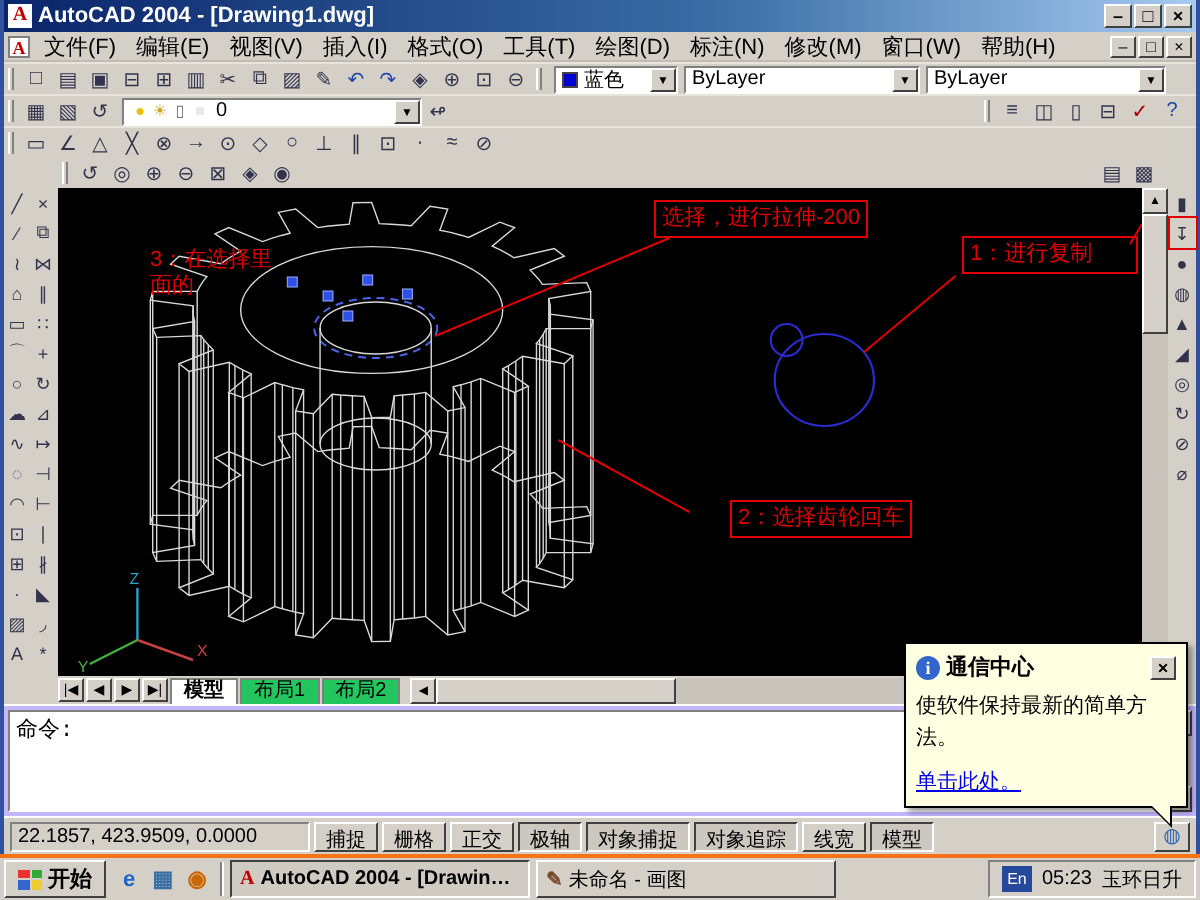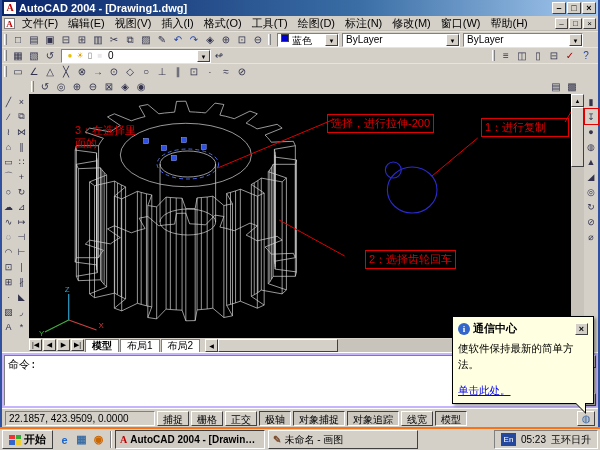--- a/index.html
+++ b/index.html
@@ -15,21 +15,21 @@
   .menubar{height:15px;display:flex;align-items:center;padding:0 2px;flex:0 0 15px;border-bottom:1px solid #c0bcb4;}
   .docicon{width:11px;height:11px;background:#fff;border:1px solid #808080;color:#c00000;font-family:"Liberation Serif",serif;font-weight:bold;font-size:9px;line-height:10px;text-align:center;margin-right:2px;}
   .menu-items{display:flex;flex:1;}
   .mi{padding:1px 5px;white-space:nowrap;}
   .mdibtn{width:13px;height:11px;background:#d4d0c8;border:1px solid;border-color:#fff #404040 #404040 #fff;font-size:8px;line-height:9px;text-align:center;margin-left:1px;}
   
   .tbrow{height:16px;display:flex;align-items:center;flex:0 0 16px;border-top:1px solid #e8e4dc;overflow:hidden;}
   .grip{width:3px;height:11px;border-left:1px solid #fff;border-right:1px solid #808080;margin:0 3px 0 2px;flex:0 0 3px;}
   .iconrow{display:flex;align-items:center;}
   .tbi{width:16px;height:14px;display:inline-flex;align-items:center;justify-content:center;font-size:10px;color:#33334d;border:1px solid transparent;}
-  .dd{height:14px;background:#fff;border:1px solid;border-color:#808080 #fff #fff #808080;display:flex;font-size:10px;padding-left:3px;margin-left:3px;white-space:nowrap;overflow:hidden;}
+  .dd{height:14px;background:#fff;border:1px solid;border-color:#808080 #fff #fff #808080;display:flex;align-items:center;font-size:10px;padding-left:3px;margin-left:3px;white-space:nowrap;overflow:hidden;}
   .ddarrow{margin-left:auto;width:13px;height:12px;background:#d4d0c8;border:1px solid;border-color:#fff #404040 #404040 #fff;font-size:6px;line-height:12px;text-align:center;flex:0 0 13px;}
   .swatch{width:8px;height:8px;display:inline-block;margin-right:3px;border:1px solid #444;flex:0 0 8px;}
   .mini{width:10px;display:inline-flex;justify-content:center;font-size:8px;}
   .spacer{flex:1;}
   
   .main{flex:0 0 273px;display:flex;min-height:0;}
   .left-dock{width:27px;display:flex;padding-top:15px;flex:0 0 27px;}
   .vtb{width:13px;display:flex;flex-direction:column;align-items:center;}
   .vtbi{width:13px;height:15px;display:flex;align-items:center;justify-content:center;font-size:9px;color:#33334d;}
   .right-dock{width:14px;display:flex;flex-direction:column;align-items:center;padding-top:15px;flex:0 0 14px;}
@@ -51,21 +51,21 @@
   
   .vscroll{width:13px;background:#c8c4bc;display:flex;flex-direction:column;flex:0 0 13px;}
   .hscroll{flex:1;height:13px;background:#c8c4bc;display:flex;align-items:stretch;margin-left:4px;}
   .sbtn2{width:13px;height:13px;background:#d4d0c8;border:1px solid;border-color:#fff #404040 #404040 #fff;font-size:6px;display:flex;align-items:center;justify-content:center;flex:0 0 13px;}
   .vthumb{height:60px;background:#d4d0c8;border:1px solid;border-color:#fff #404040 #404040 #fff;}
   .hthumb{width:120px;background:#d4d0c8;border:1px solid;border-color:#fff #404040 #404040 #fff;}
   .vtrack{flex:1;}
   
   .tabs-row{height:14px;display:flex;align-items:center;flex:0 0 14px;}
   .tnav{width:13px;height:12px;background:#d4d0c8;border:1px solid;border-color:#fff #404040 #404040 #fff;font-size:6px;display:flex;align-items:center;justify-content:center;margin-right:1px;}
-  .tab{height:13px;padding:0 6px;font-size:10px;line-height:12px;background:#ffffff;border:1px solid #808080;border-bottom:none;margin-right:1px;white-space:nowrap;}
+  .tab{height:13px;padding:0 6px;font-size:10px;line-height:12px;background:#22c55e;border:1px solid #808080;border-bottom:none;margin-right:1px;white-space:nowrap;}
   .tab.active{background:#fff;font-weight:bold;}
   
   .command{flex:0 0 56px;display:flex;padding:2px;border-top:1px solid #fff;background:#c4b5fd;}
   .cmd-text{flex:1;background:#fff;border:1px solid;border-color:#808080 #fff #fff #808080;font-family:"Liberation Mono",monospace;font-size:11px;padding:1px 3px;overflow:hidden;}
   .cline{height:15px;white-space:pre;}
   .cmd-scroll{width:13px;display:flex;flex-direction:column;margin-left:1px;background:#c8c4bc;}
   
   .statusbar{flex:0 0 19px;display:flex;align-items:center;gap:2px;padding:0 3px;border-top:1px solid #fff;}
   .coords{width:150px;height:15px;border:1px solid;border-color:#808080 #fff #fff #808080;font-size:10px;padding:1px 3px;white-space:nowrap;overflow:hidden;}
   .sbtn{height:15px;padding:1px 5px;font-size:10px;border:1px solid;border-color:#fff #404040 #404040 #fff;background:#d4d0c8;white-space:nowrap;text-align:right;}
@@ -83,21 +83,21 @@
   .task .ticon{font-weight:bold;font-family:"Liberation Serif",serif;}
   .task .tlabel{overflow:hidden;text-overflow:ellipsis;}
   .tray{margin-left:auto;height:19px;border:1px solid;border-color:#808080 #fff #fff #808080;display:flex;align-items:center;gap:5px;padding:0 6px;font-size:10px;}
   .lang{width:15px;height:13px;background:#26489c;color:#fff;font-size:8px;line-height:13px;text-align:center;}
   
   .balloon{position:absolute;right:6px;bottom:46px;width:142px;background:#ffffe1;border:1px solid #000;padding:4px 5px 5px;font-size:10.5px;z-index:50;box-shadow:2px 2px 3px rgba(0,0,0,.4);}
   .b-title{display:flex;align-items:center;gap:3px;font-weight:bold;font-size:11px;}
   .b-info{width:12px;height:12px;border-radius:50%;background:#3366cc;color:#fff;font-family:"Liberation Serif",serif;font-size:9px;line-height:12px;text-align:center;flex:0 0 12px;}
   .b-close{margin-left:auto;width:13px;height:12px;border:1px solid;border-color:#fff #404040 #404040 #fff;background:#d4d0c8;font-size:9px;line-height:10px;text-align:center;}
   .b-body{margin-top:4px;line-height:16px;}
-  .b-link{color:#0000ee;text-decoration:underline;margin-top:12px;}
+  .b-link{color:#0000ee;text-decoration:underline;margin-top:7px;}
   .tail-b{position:absolute;right:7px;bottom:-11px;width:0;height:0;border-left:11px solid transparent;border-top:11px solid #000;}
   .tail-f{position:absolute;right:8px;bottom:-9px;width:0;height:0;border-left:9px solid transparent;border-top:9px solid #ffffe1;}
 </style>
 </head>
 <body>
 
 <div id="screen">
   <div id="window">
 
     <div class="titlebar">
@@ -363,21 +363,21 @@
                 <rect x="153.5" y="43.5" width="5" height="5" class="grp"></rect>
                 <rect x="173.5" y="50.5" width="5" height="5" class="grp"></rect>
                 <rect x="143.5" y="61.5" width="5" height="5" class="grp"></rect>
                 <line x1="40" y1="226" x2="40" y2="200" stroke="#30a0c8" stroke-width="1.2"></line>
                 <line x1="40" y1="226" x2="68" y2="236" stroke="#c84040" stroke-width="1.2"></line>
                 <line x1="40" y1="226" x2="16" y2="238" stroke="#40b040" stroke-width="1.2"></line>
                 <text x="70" y="234" fill="#c84040" class="ucslbl">X</text>
                 <text x="10" y="242" fill="#40b040" class="ucslbl">Y</text>
                 <text x="36" y="198" fill="#30a0c8" class="ucslbl">Z</text>
               </svg>
-            <div class="ann boxed" style="left:298px;top:20px;">选择，进行拉伸-200</div>
+            <div class="ann boxed" style="left:298px;top:6px;">选择，进行拉伸-200</div>
             <div class="ann boxed wrap" style="left:452px;top:24px;width:88px;">1：进行复制</div>
             <div class="ann boxed" style="left:336px;top:156px;">2：选择齿轮回车</div>
             <div class="ann" style="left:46px;top:30px;width:72px;">3：在选择里面的</div>
           </div>
           <div class="vscroll">
             <span class="sbtn2">▲</span>
             <span class="vthumb"></span>
             <span class="vtrack"></span>
             <span class="sbtn2">▼</span>
           </div>

